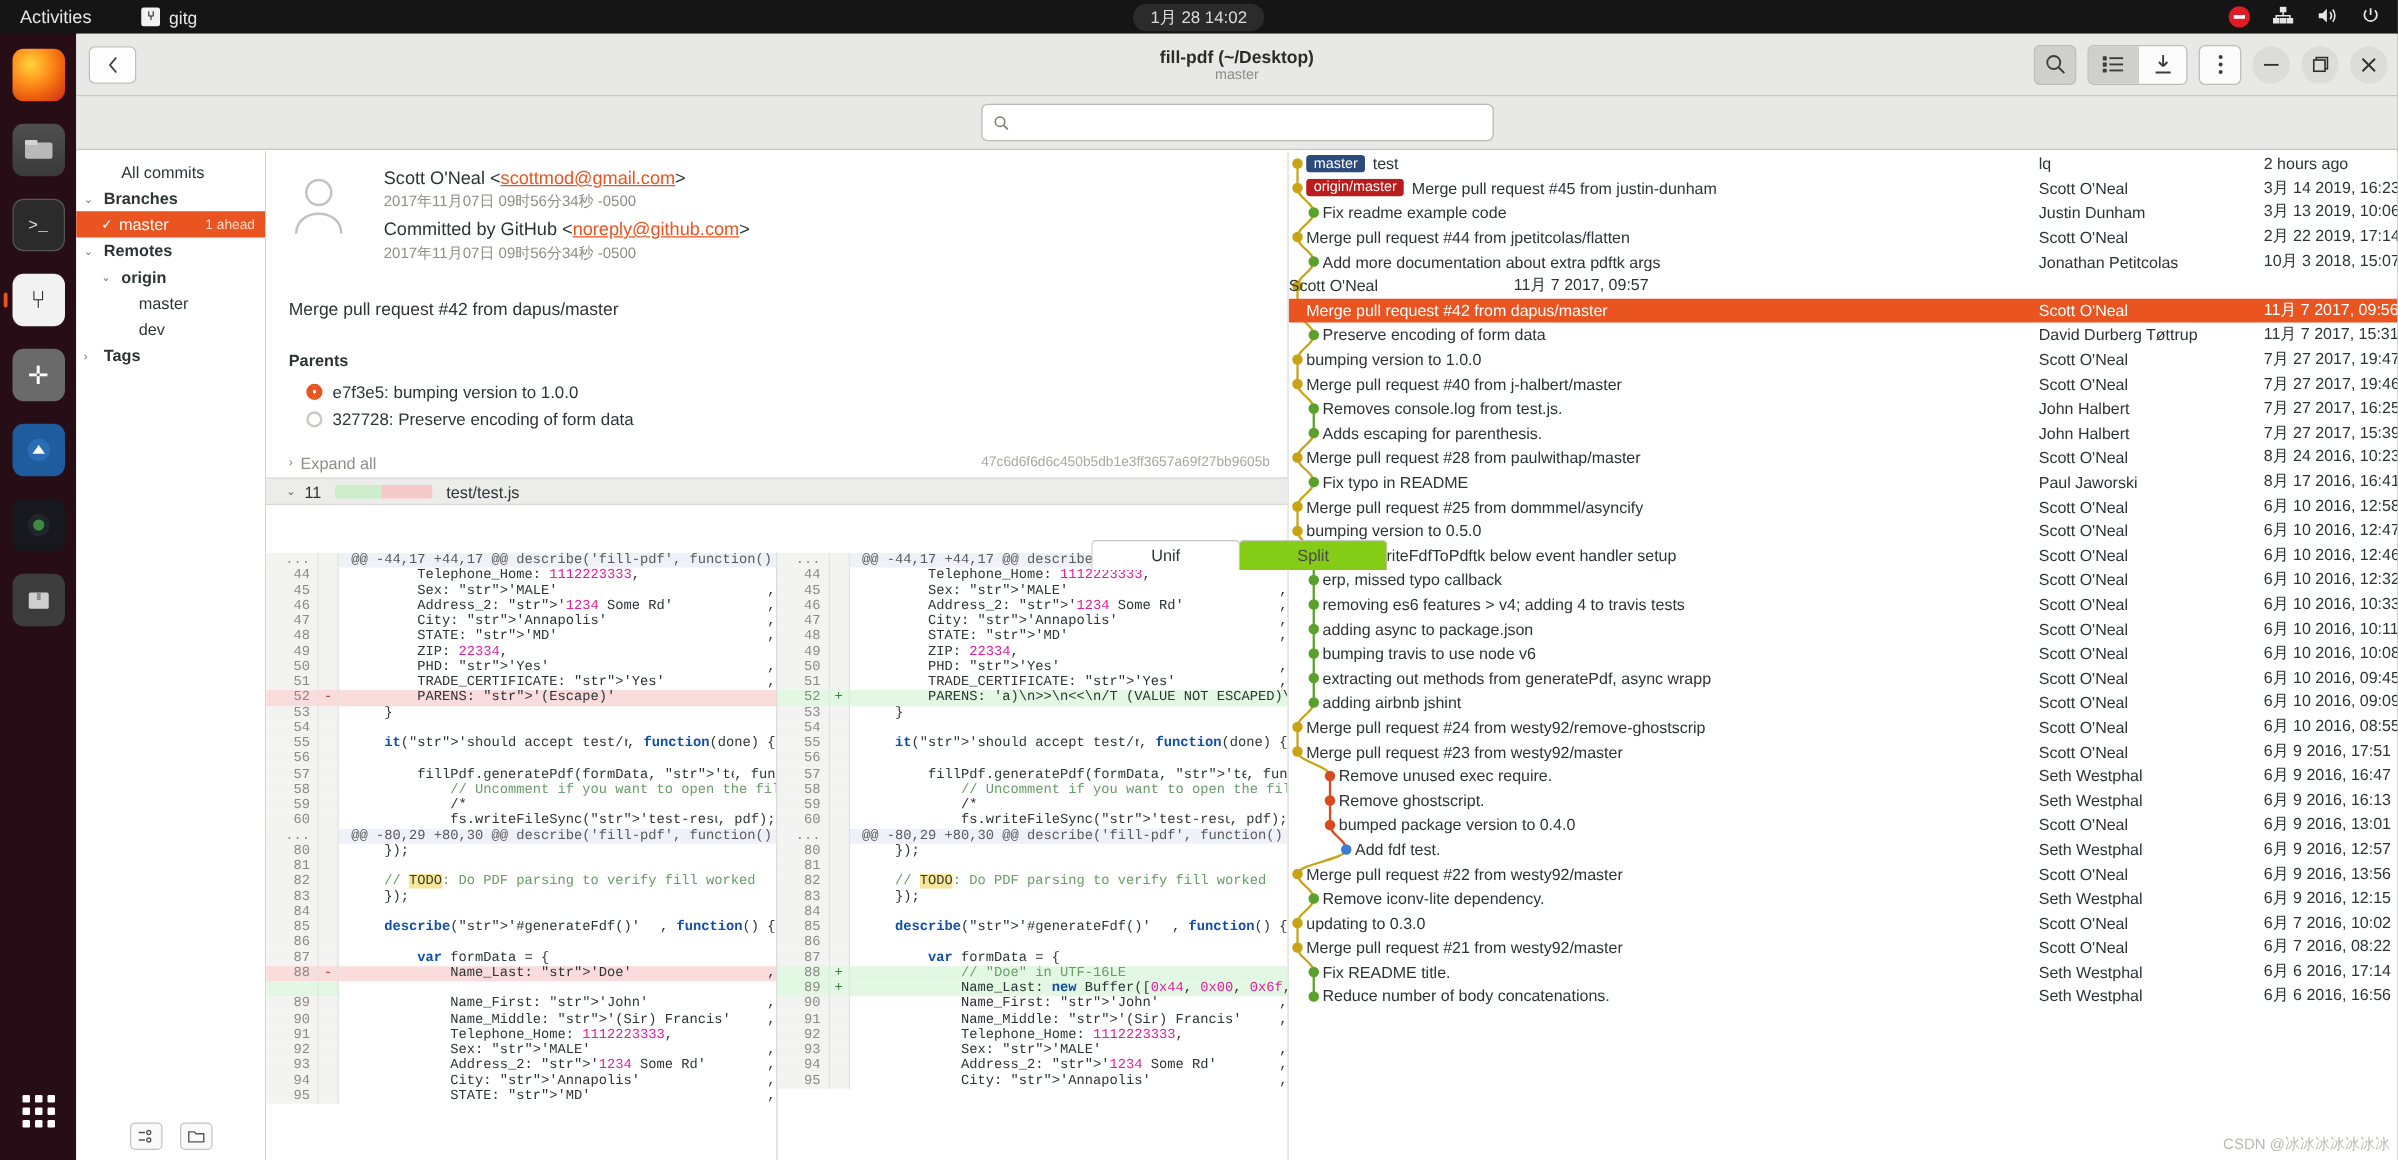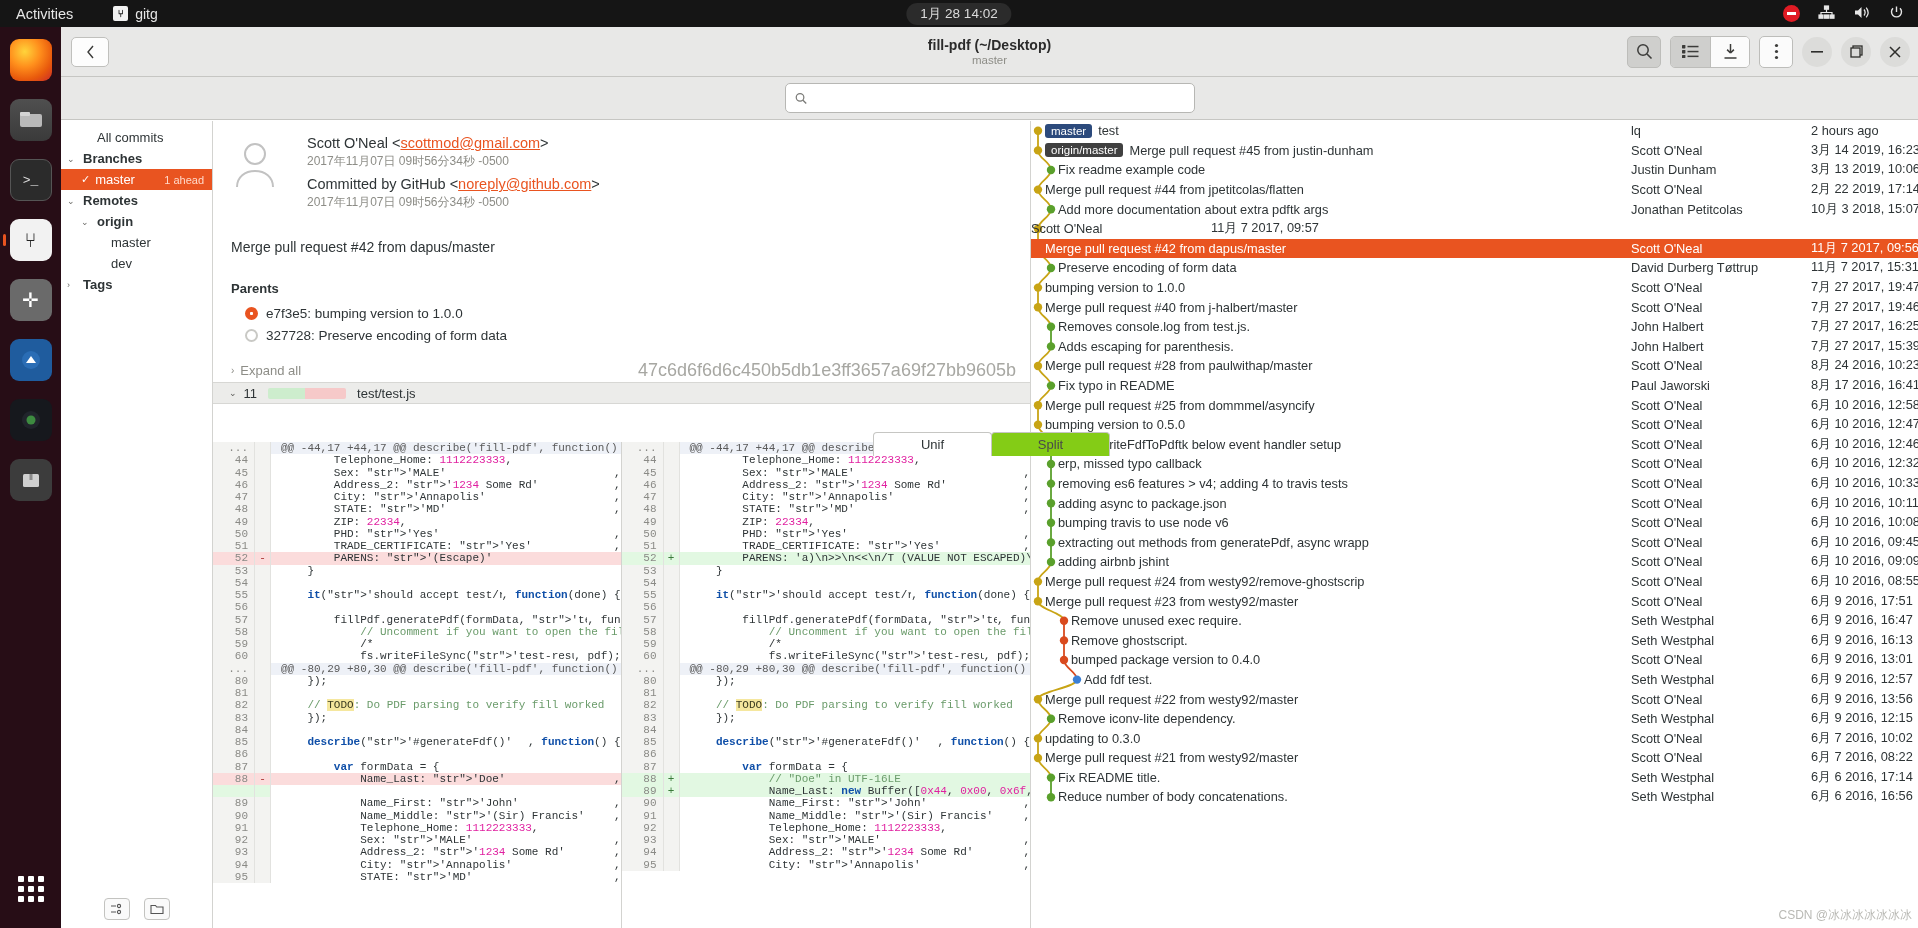--- a/index.html
+++ b/index.html
@@ -99,21 +99,21 @@
   .ainfo .line1, .ainfo .line3 { font-size:14.5px; color:#2e3436; }
   .ainfo a { color:#e95420; text-decoration:underline; }
   .ainfo .date { font-size:12px; color:#8d8d87; margin:2px 0 6px; }
   .subject { margin:22px 0 0 18px; font-size:14px; color:#2e3436; }
   .parents-h { margin:26px 0 6px 18px; font-size:13px; font-weight:bold; color:#2e3436; }
   .prow { display:flex; align-items:center; gap:8px; margin-left:32px; height:22px; font-size:13.5px; }
   .radio { width:13px; height:13px; border-radius:50%; border:2px solid #c9c9c5; }
   .radio.on { border-color:#e95420; background:radial-gradient(circle,#fff 0 22%,#e95420 23% 100%); }
   .expand-row { margin-top:12px; display:flex; align-items:center;
      padding:0 14px 0 18px; height:24px; font-size:13px; color:#8d8d87; }
-  .expand-row .hash { margin-left:auto; font-size:18px; color:#a7a7a2; }
+  .expand-row .hash { margin-left:auto; font-size:11px; color:#a7a7a2; }
   .file-row { height:22px; background:#ececea; border-top:1px solid #d7d7d4;
      border-bottom:1px solid #d7d7d4; display:flex; align-items:center;
      padding-left:16px; gap:7px; font-size:13px; }
   .file-row .chev { font-size:9px; color:#5c5c59; }
   .lozenge { display:inline-flex; width:78px; height:11px; border-radius:2px; overflow:hidden; margin:0 4px; }
   .lozenge i { display:block; height:100%; }
   .lozenge .g { background:#cdedcd; width:48%; }
   .lozenge .r { background:#f6c9c9; width:52%; }
   #tabbar { position:absolute; left:660px; top:311px; display:flex; height:24px; z-index:4; }
   .tab { width:119px; height:24px; display:flex; align-items:center; justify-content:center;
@@ -152,21 +152,21 @@
   #history { flex:1; background:#fff; position:relative; overflow:hidden; }
   .hrow { height:19.6px; display:flex; align-items:center; font-size:12.8px; position:relative; }
   .hrow.sel { background:#e95420; color:#fff; }
   .hsubj { flex:0 0 600px; padding-left:6px; display:flex; align-items:center; gap:6px;
      white-space:nowrap; overflow:hidden; }
   .hauth { flex:0 0 180px; white-space:nowrap; overflow:hidden; }
   .hdate { flex:1; white-space:nowrap; overflow:hidden; }
   .ref { display:inline-block; padding:0 6px; border-radius:3px; font-size:11.5px;
      color:#fff; line-height:14px; }
   .ref.master { background:#2c4a7c; }
-  .ref.origin { background:#404040;text-align:right; }
+  .ref.origin { background:#b91c1c;text-align:right; }
   #graphsvg { position:absolute; left:0; top:0; pointer-events:none; }
   .watermark { position:absolute; right:6px; bottom:4px; color:#b9b9b4;
      font-size:12px; font-family:"Liberation Sans",sans-serif; }
 </style>
 </head>
 <body>
 
 <div id="topbar">
   <div class="activities">Activities</div>
   <div class="appbox">

